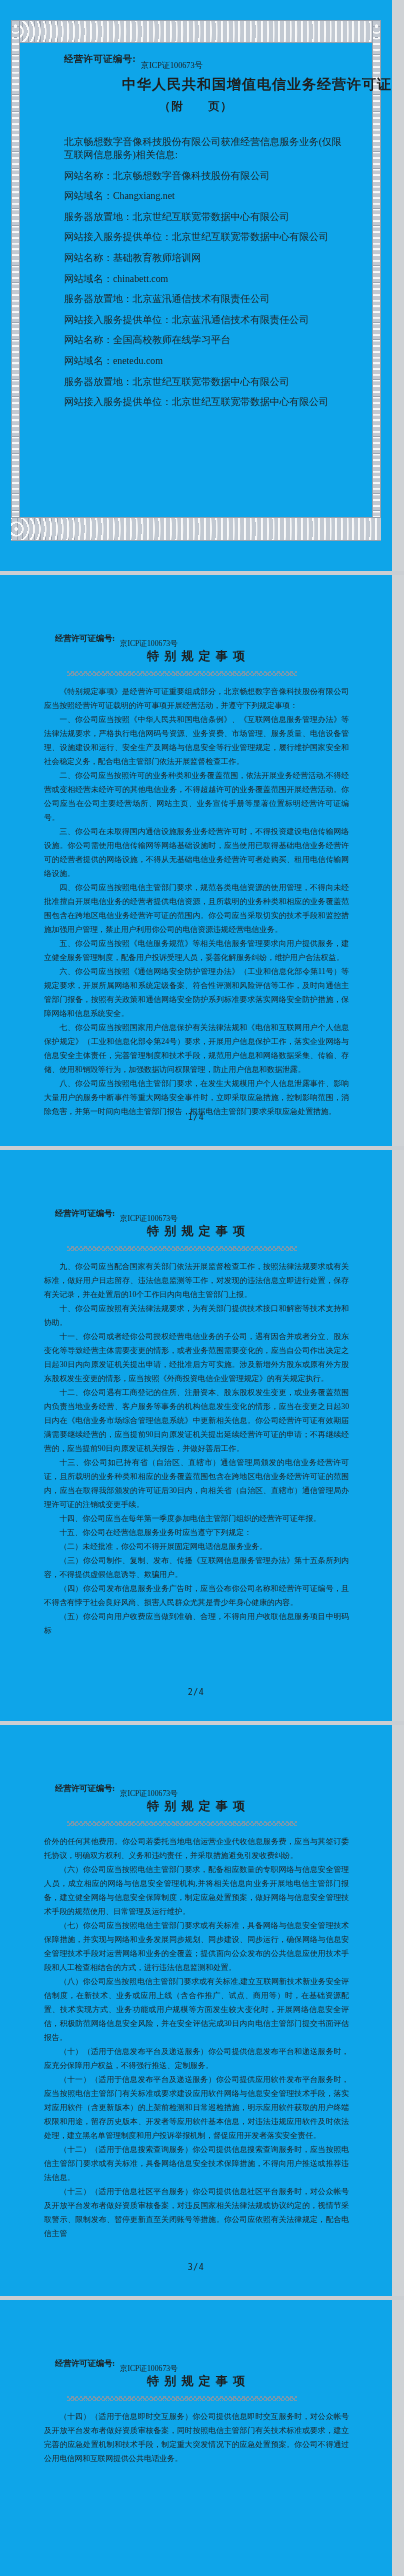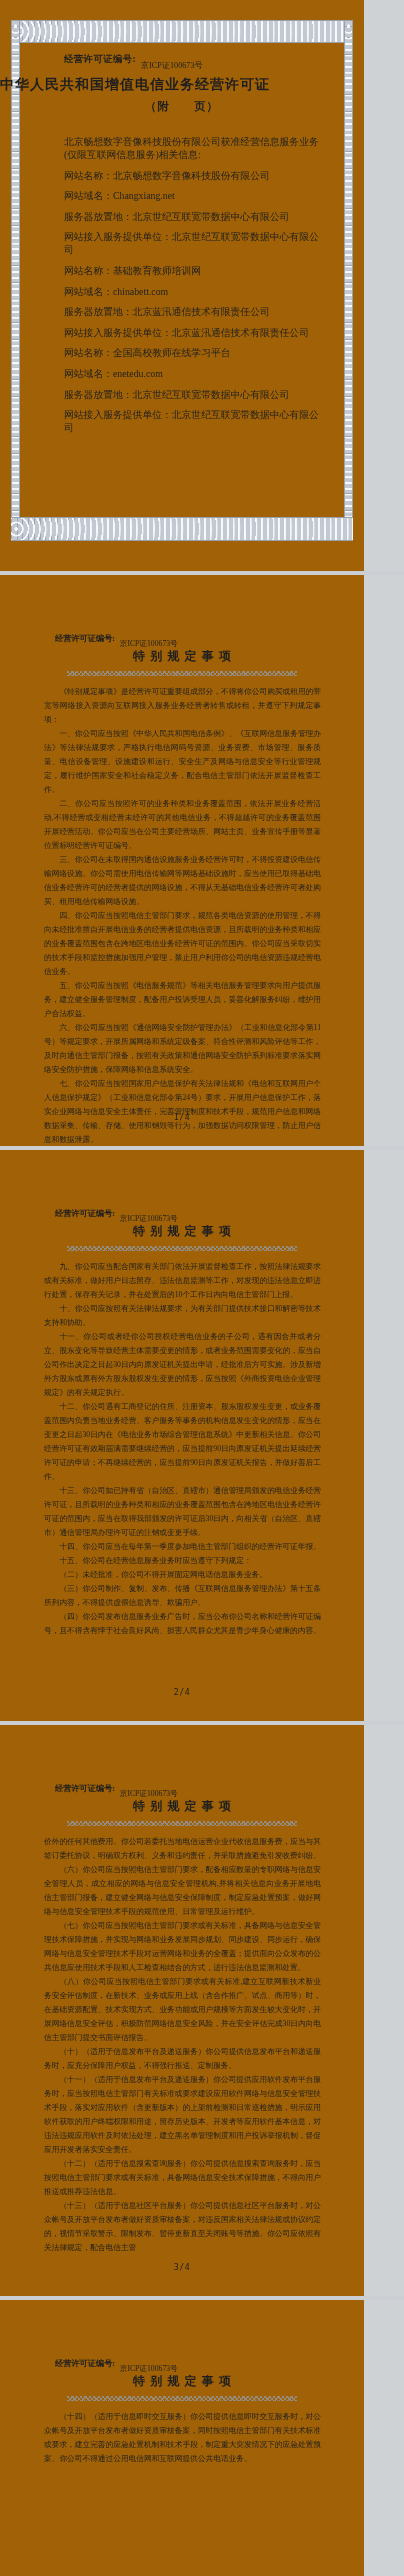--- a/index.html
+++ b/index.html
@@ -2,21 +2,21 @@
 <html style="font-size:8.2px"><head>
 <meta charset="utf-8">
 <style>
   html,body{margin:0;padding:0;}
   body{
     width:405px;
     background:#cfd2d5;
     font-family:"Liberation Serif","DejaVu Serif",serif;
     color:#1f1f1f;
   }
-  .sheet{position:relative;width:364px;height:571px;background:#a16207;overflow:hidden;text-decoration:underline;}
+  .sheet{position:relative;width:392px;height:571px;background:#0ea5e9;overflow:hidden;text-decoration:underline;}
   .page-gap{height:4.1px;background:#cbced2;}
 
   
   .band{position:absolute;background-color:#c2c9d2;
     border-top:1px solid #98a1ad;border-bottom:1px solid #98a1ad;
     background-image:
       repeating-radial-gradient(circle at 5.2px 50%, rgba(255,255,255,.9) 0 1.5px, rgba(255,255,255,0) 2.1px 5.7px),
       repeating-linear-gradient(90deg, rgba(120,131,146,.5) 0 1px, transparent 1px 5.7px);}
   .band-top{left:11.3px;right:11.3px;top:19.6px;height:21.6px;}
   .band-bottom{left:11.3px;right:11.3px;bottom:30px;height:21.6px;}
@@ -24,21 +24,21 @@
     border-left:1px solid #98a1ad;border-right:1px solid #98a1ad;
     background-image:
       repeating-radial-gradient(circle at 50% 5.2px, rgba(255,255,255,.9) 0 1.5px, rgba(255,255,255,0) 2.1px 5.7px),
       repeating-linear-gradient(0deg, rgba(120,131,146,.5) 0 1px, transparent 1px 5.7px);}
   .band-left{left:11.3px;}
   .band-right{right:11.3px;}
 
   .cover-head{position:absolute;top:53px;left:64px;white-space:nowrap;}
   .lic-label{font-size:9.3px;font-weight:bold;letter-spacing:0.5px;}
   .lic-no{font-size:8.2px;display:inline-block;transform:translateY(5.7px);margin-left:2.6px;}
-  .cover-title{position:absolute;top:76px;left:0;width:100%;text-align:left;
+  .cover-title{position:absolute;top:76px;left:0;width:100%;text-align:right;
     font-size:14px;font-weight:bold;letter-spacing:1px;margin:0;}
   .cover-sub{position:absolute;top:99px;left:0;width:100%;text-align:center;
     font-size:11.3px;font-weight:bold;margin:0;letter-spacing:1px;}
   .cover-body{position:absolute;top:136px;left:64px;right:43px;font-size:9.8px;}
   .cover-body p{margin:0 0 7.7px;line-height:1.32;}
 
   
   .prov-head{position:absolute;top:58px;left:55px;white-space:nowrap;}
   .prov-label{font-size:8.2px;font-weight:bold;}
   .prov-no{font-size:7.7px;display:inline-block;transform:translateY(4.6px);margin-left:2.6px;}
@@ -91,21 +91,21 @@
 <div class="page-gap"></div>
 
 <div class="sheet">
   <div class="prov-head">
     <span class="prov-label">经营许可证编号:</span>
     <span class="prov-no">京ICP证100673号</span>
   </div>
   <h2 class="prov-title">特别规定事项</h2>
   <div class="rule"></div>
   <div class="prov-body">
-    <p>《特别规定事项》是经营许可证重要组成部分，不得将你公司购买或租用的带宽等网络接入资源向互联网接入服务业务经营者转售或转租，并遵守下列规定事项：</p>
+    <p>《特别规定事项》是经营许可证重要组成部分，北京畅想数字音像科技股份有限公司应当按照经营许可证载明的许可事项开展经营活动，并遵守下列规定事项：</p>
     <p>一、你公司应当按照《中华人民共和国电信条例》、《互联网信息服务管理办法》等法律法规要求，严格执行电信网码号资源、业务资费、市场管理、服务质量、电信设备管理、设施建设和运行、安全生产及网络与信息安全等行业管理规定，履行维护国家安全和社会稳定义务，配合电信主管部门依法开展监督检查工作。</p>
     <p>二、你公司应当按照许可的业务种类和业务覆盖范围，依法开展业务经营活动,不得经营或变相经营未经许可的其他电信业务，不得超越许可的业务覆盖范围开展经营活动。你公司应当在公司主要经营场所、网站主页、业务宣传手册等显著位置标明经营许可证编号。</p>
     <p>三、你公司在未取得国内通信设施服务业务经营许可时，不得投资建设电信传输网络设施。你公司需使用电信传输网等网络基础设施时，应当使用已取得基础电信业务经营许可的经营者提供的网络设施，不得从无基础电信业务经营许可者处购买、租用电信传输网络设施。</p>
     <p>四、你公司应当按照电信主管部门要求，规范各类电信资源的使用管理，不得向未经批准擅自开展电信业务的经营者提供电信资源，且所载明的业务种类和相应的业务覆盖范围包含在跨地区电信业务经营许可证的范围内。你公司应当采取切实的技术手段和监控措施加强用户管理，禁止用户利用你公司的电信资源违规经营电信业务。</p>
     <p>五、你公司应当按照《电信服务规范》等相关电信服务管理要求向用户提供服务，建立健全服务管理制度，配备用户投诉受理人员，妥善化解服务纠纷，维护用户合法权益。</p>
     <p>六、你公司应当按照《通信网络安全防护管理办法》（工业和信息化部令第11号）等规定要求，开展所属网络和系统定级备案、符合性评测和风险评估等工作，及时向通信主管部门报备，按照有关政策和通信网络安全防护系列标准要求落实网络安全防护措施，保障网络和信息系统安全。</p>
     <p>七、你公司应当按照国家用户信息保护有关法律法规和《电信和互联网用户个人信息保护规定》（工业和信息化部令第24号）要求，开展用户信息保护工作，落实企业网络与信息安全主体责任，完善管理制度和技术手段，规范用户信息和网络数据采集、传输、存储、使用和销毁等行为，加强数据访问权限管理，防止用户信息和数据泄露。</p>
     <p>八、你公司应当按照电信主管部门要求，在发生大规模用户个人信息泄露事件、影响大量用户的服务中断事件等重大网络安全事件时，立即采取应急措施，控制影响范围，消除危害，并第一时间向电信主管部门报告，根据电信主管部门要求采取应急处置措施。</p>
   </div>
   <div class="page-num">1/4</div>
@@ -124,20 +124,21 @@
     <p>九、你公司应当配合国家有关部门依法开展监督检查工作，按照法律法规要求或有关标准，做好用户日志留存、违法信息监测等工作，对发现的违法信息立即进行处置，保存有关记录，并在处置后的10个工作日内向电信主管部门上报。</p>
     <p>十、你公司应按照有关法律法规要求，为有关部门提供技术接口和解密等技术支持和协助。</p>
     <p>十一、你公司或者经你公司授权经营电信业务的子公司，遇有因合并或者分立、股东变化等导致经营主体需要变更的情形，或者业务范围需要变化的，应当自公司作出决定之日起30日内向原发证机关提出申请，经批准后方可实施。涉及新增外方股东或原有外方股东股权发生变更的情形，应当按照《外商投资电信企业管理规定》的有关规定执行。</p>
     <p>十二、你公司遇有工商登记的住所、注册资本、股东股权发生变更，或业务覆盖范围内负责当地业务经营、客户服务等事务的机构信息发生变化的情形，应当在变更之日起30日内在《电信业务市场综合管理信息系统》中更新相关信息。你公司经营许可证有效期届满需要继续经营的，应当提前90日向原发证机关提出延续经营许可证的申请；不再继续经营的，应当提前90日向原发证机关报告，并做好善后工作。</p>
     <p>十三、你公司如已持有省（自治区、直辖市）通信管理局颁发的电信业务经营许可证，且所载明的业务种类和相应的业务覆盖范围包含在跨地区电信业务经营许可证的范围内，应当在取得我部颁发的许可证后30日内，向相关省（自治区、直辖市）通信管理局办理许可证的注销或变更手续。</p>
     <p>十四、你公司应当在每年第一季度参加电信主管部门组织的经营许可证年报。</p>
     <p>十五、你公司在经营信息服务业务时应当遵守下列规定：</p>
     <p>（二）未经批准，你公司不得开展固定网电话信息服务业务。</p>
     <p>（三）你公司制作、复制、发布、传播《互联网信息服务管理办法》第十五条所列内容，不得提供虚假信息诱导、欺骗用户。</p>
     <p>（四）你公司发布信息服务业务广告时，应当公布你公司名称和经营许可证编号，且不得含有悖于社会良好风尚、损害人民群众尤其是青少年身心健康的内容。</p>
+    <p>（五）你公司向用户收费应当做到准确、合理，不得向用户收取信息服务项目中明码标</p>
   </div>
   <div class="page-num">2/4</div>
 </div>
 
 <div class="page-gap"></div>
 
 <div class="sheet">
   <div class="prov-head">
     <span class="prov-label">经营许可证编号:</span>
     <span class="prov-no">京ICP证100673号</span>

